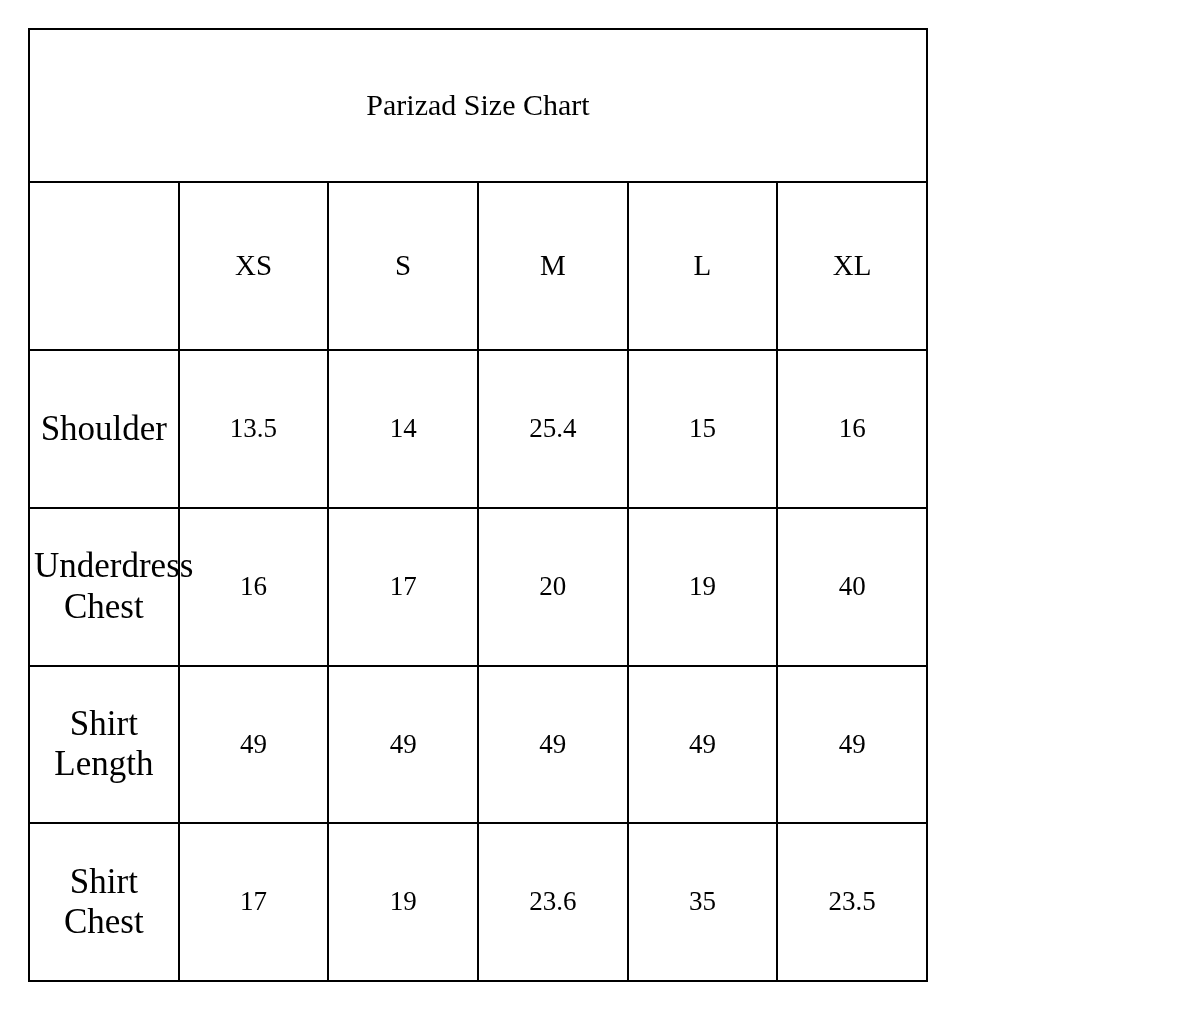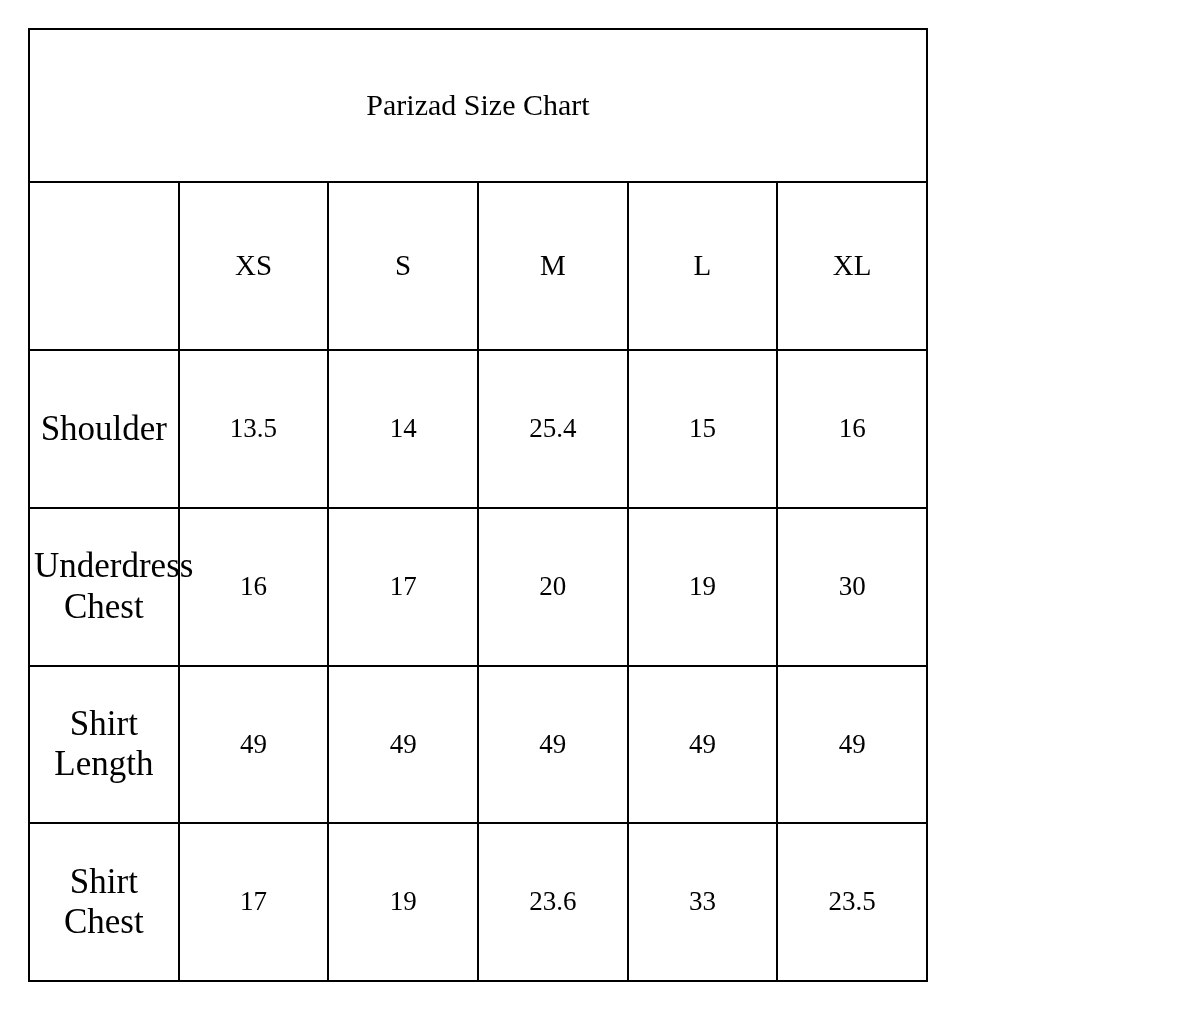--- a/index.html
+++ b/index.html
@@ -89,38 +89,38 @@
         <td class="size-col row-value">15</td>
         <td class="size-col row-value">16</td>
       </tr>
 
       <tr class="data-row">
         <td class="label-col row-label">Underdress Chest</td>
         <td class="size-col row-value">16</td>
         <td class="size-col row-value">17</td>
         <td class="size-col row-value">20</td>
         <td class="size-col row-value">19</td>
-        <td class="size-col row-value">30</td>
+        <td class="size-col row-value">40</td>
       </tr>
 
 
 
       <tr class="data-row">
         <td class="label-col row-label">Shirt Length</td>
         <td class="size-col row-value">49</td>
         <td class="size-col row-value">49</td>
         <td class="size-col row-value">49</td>
         <td class="size-col row-value">49</td>
         <td class="size-col row-value">49</td>
       </tr>
 
       <tr class="data-row">
         <td class="label-col row-label">Shirt Chest</td>
         <td class="size-col row-value">17</td>
         <td class="size-col row-value">19</td>
         <td class="size-col row-value">23.6</td>
-        <td class="size-col row-value">33</td>
+        <td class="size-col row-value">35</td>
         <td class="size-col row-value">23.5</td>
       </tr>
 
     </tbody>
   </table>
 </div>
 
 </body></html>

